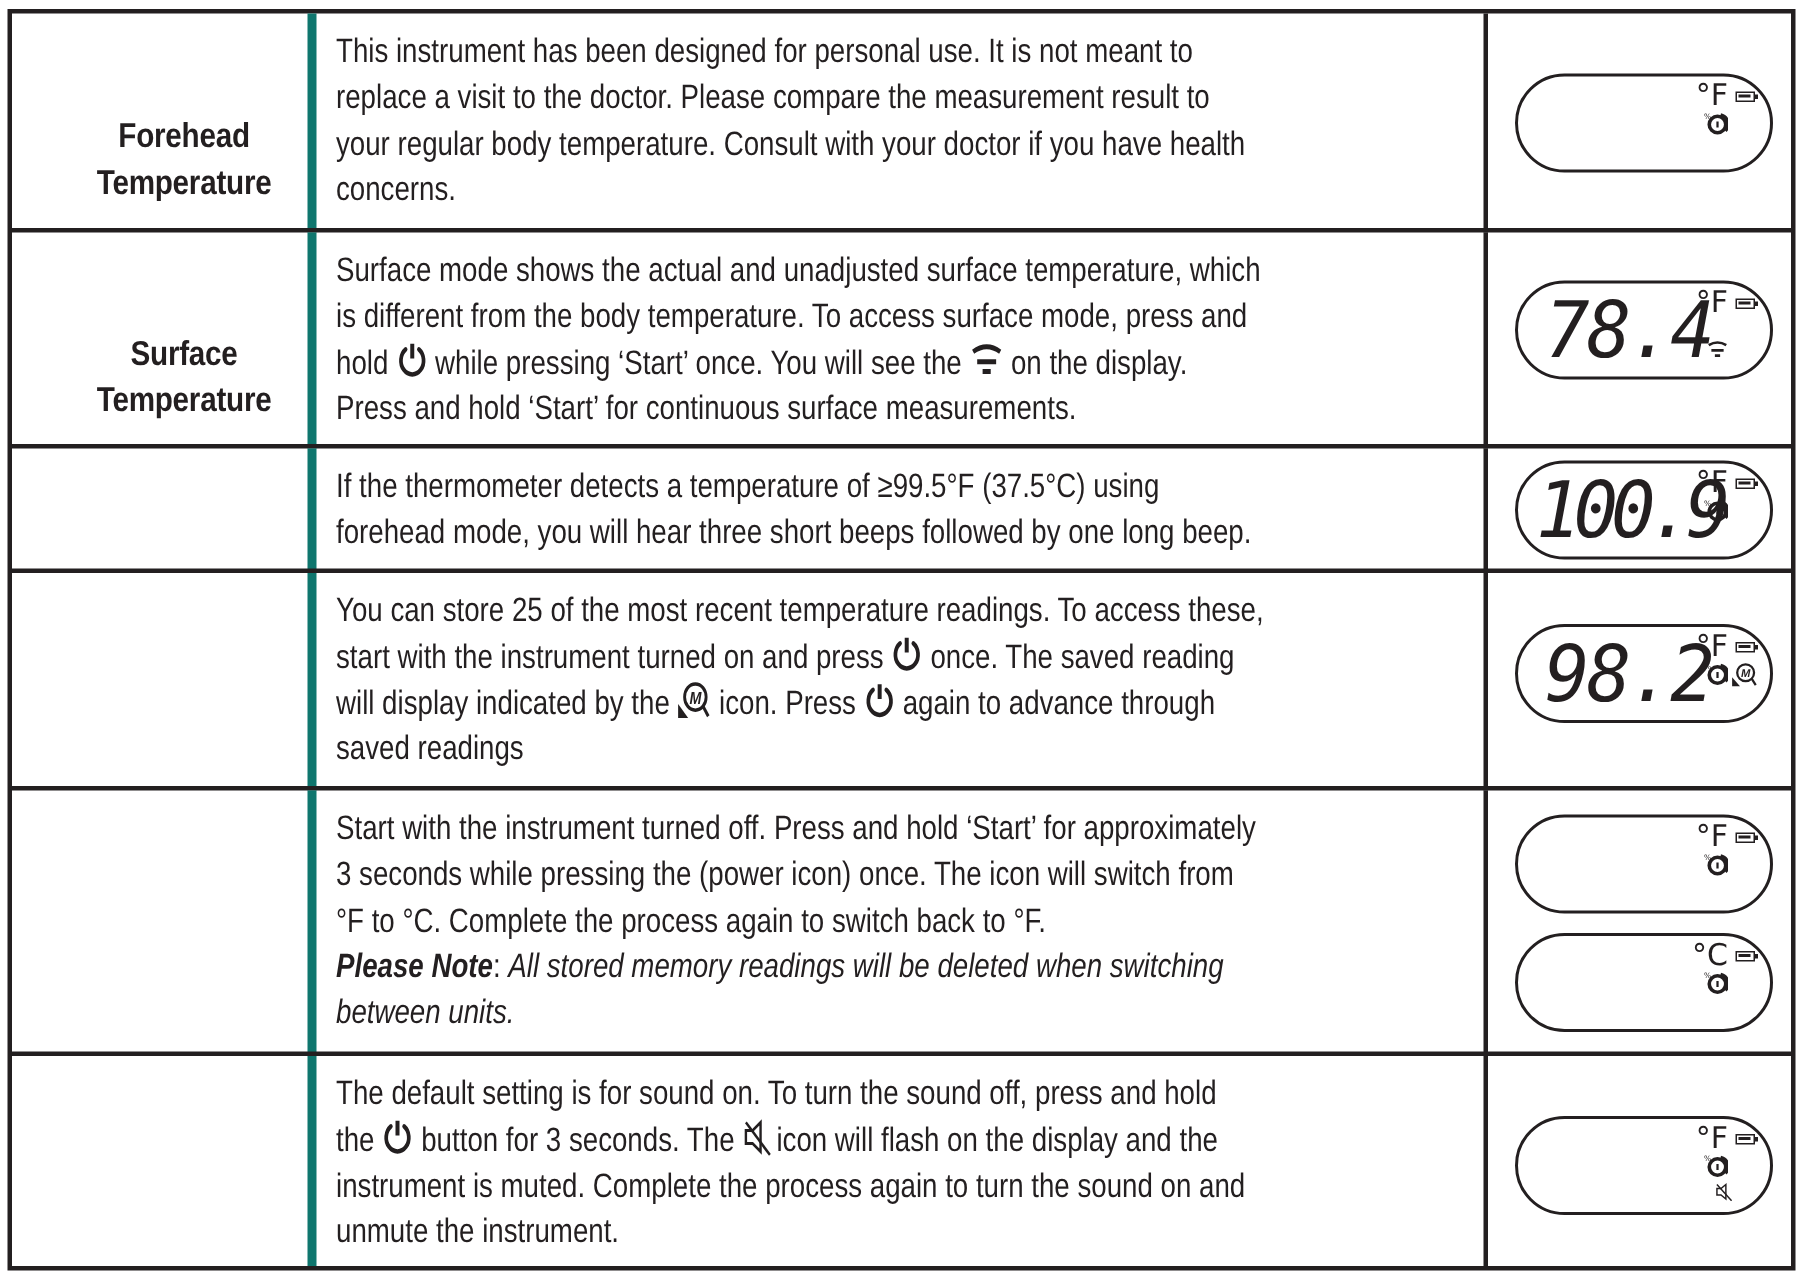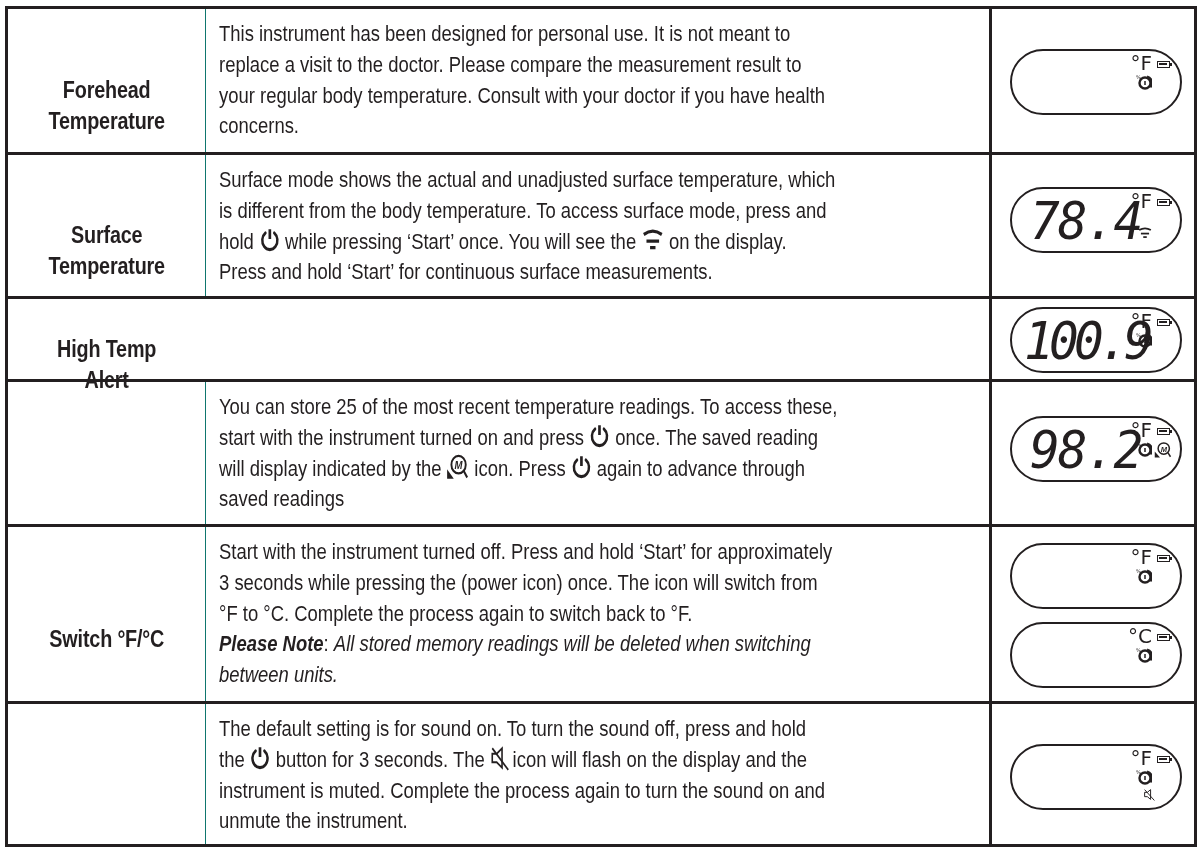--- a/index.html
+++ b/index.html
@@ -1,22 +1,22 @@
 <!DOCTYPE html>
 <html><head>
 <meta charset="utf-8">
 <style>
   html, body { margin: 0; padding: 0; background: #ffffff; }
   body { width: 1203px; height: 853px; position: relative; overflow: hidden; font-family: "Liberation Sans", sans-serif; color: #231f20; }
   .tbl { position: absolute; left: 5px; top: 6px; width: 1192px; height: 841px; border: 3px solid #231f20; box-sizing: border-box; }
   .row { position: absolute; left: 0; width: 100%; box-sizing: border-box; border-top: 3px solid #231f20; }
   .row.first { border-top: none; }
   .cell { position: absolute; top: 0; bottom: 0; box-sizing: border-box; }
-  .c-label { left: 0; width: 197px; display: flex; align-items: center; justify-content: center; text-align: center; margin-top: 48px; }
-  .c-desc { left: 197px; width: 808px; border-left: 1px solid #0f766e; padding: 14px 22px 0 13px; }
+  .c-label { left: 16px; width: 197px; display: flex; align-items: center; justify-content: center; text-align: center; margin-top: 48px; }
+  .c-desc { left: 197px; width: 808px; border-left: 6px solid #0f766e; padding: 14px 22px 0 13px; }
   .c-disp { left: 981px; right: 0; border-left: 3px solid #231f20; }
   .lbl { font-weight: bold; font-size: 23px; line-height: 31px; transform: scaleX(0.86); display: inline-block; white-space: pre-line; letter-spacing: -0.2px; }
   .desc { font-size: 22.5px; line-height: 30.8px; transform: scaleX(0.82); transform-origin: left top; width: 122%; display: block; white-space: normal; }
   .line { display: block; white-space: nowrap; }
   .note-b { font-weight: bold; font-style: italic; }
   .note-i { font-style: italic; }
   .inl { display: inline-block; vertical-align: middle; margin: -6px 6px 0 6px; }
   
   .lcd { position: absolute; left: 18px; width: 172px; height: 66px; border: 2px solid #231f20; border-radius: 33px; box-sizing: border-box; }
   .lcd .digits { position: absolute; left: 18px; top: 3px; font-family: "DejaVu Sans Mono", monospace; font-size: 52px; line-height: 58px; transform: scaleX(0.95); transform-origin: left; letter-spacing: -2px; color: #231f20; font-style: italic; }
@@ -112,23 +112,25 @@
         <span class="unit">°F</span>
         <span class="batt"></span>
         <svg class="extra" style="right:28px;top:38px;width:14px;height:12px">
             <use href="#sym-surface"></use>
           </svg>
       </div>
     </div>
   </div>
 
   <div class="row" style="top:287px;height:86px">
-    <div class="cell c-label">
-      <span class="lbl">High Temp
-Alert</span>
+    <div class="cell c-desc" style="padding-top:10px">
+      <div class="desc">
+        <span class="line">If the thermometer detects a temperature of ≥99.5°F (37.5°C) using</span>
+        <span class="line">forehead mode, you will hear three short beeps followed by one long beep.</span>
+      </div>
     </div>
     <div class="cell c-disp">
       <div class="lcd" style="top:8px">
         <span class="digits" style="left:12px;letter-spacing:-5px">100.9</span>
         <span class="unit">°F</span>
         <span class="batt"></span>
         <svg class="head">
             <use href="#sym-head"></use>
           </svg>
       </div>
@@ -163,23 +165,20 @@
             <use href="#sym-head"></use>
           </svg>
         <svg class="extra" style="top:23px">
             <use href="#sym-memory"></use>
           </svg>
       </div>
     </div>
   </div>
 
   <div class="row" style="top:515px;height:180px">
-    <div class="cell c-label">
-      <span class="lbl">Switch °F/°C</span>
-    </div>
     <div class="cell c-desc" style="padding-top:10px">
       <div class="desc">
         <span class="line">Start with the instrument turned off. Press and hold ‘Start’ for approximately</span>
         <span class="line">3 seconds while pressing the (power icon) once. The icon will switch from</span>
         <span class="line">°F to °C. Complete the process again to switch back to °F.</span>
         <span class="line">
           <span class="note-b">Please Note</span><span>: </span><span class="note-i">All stored memory readings will be deleted when switching</span>
         </span>
         <span class="line note-i">between units.</span>
       </div>

